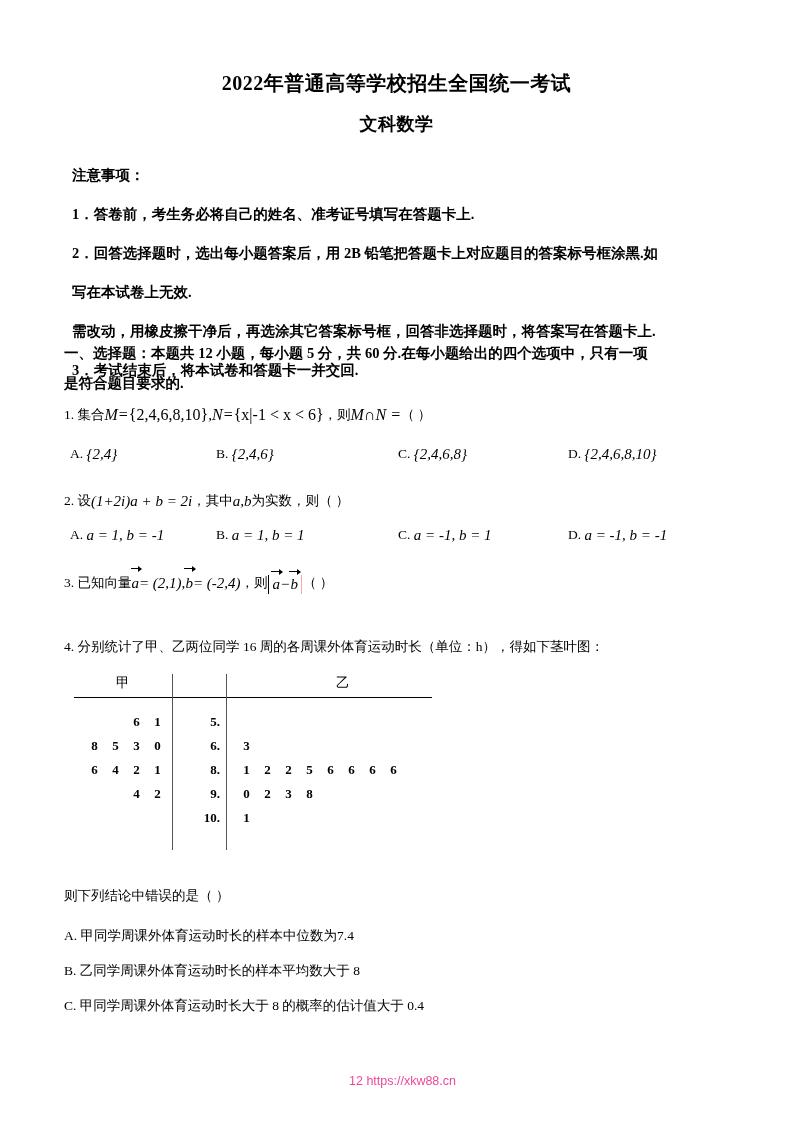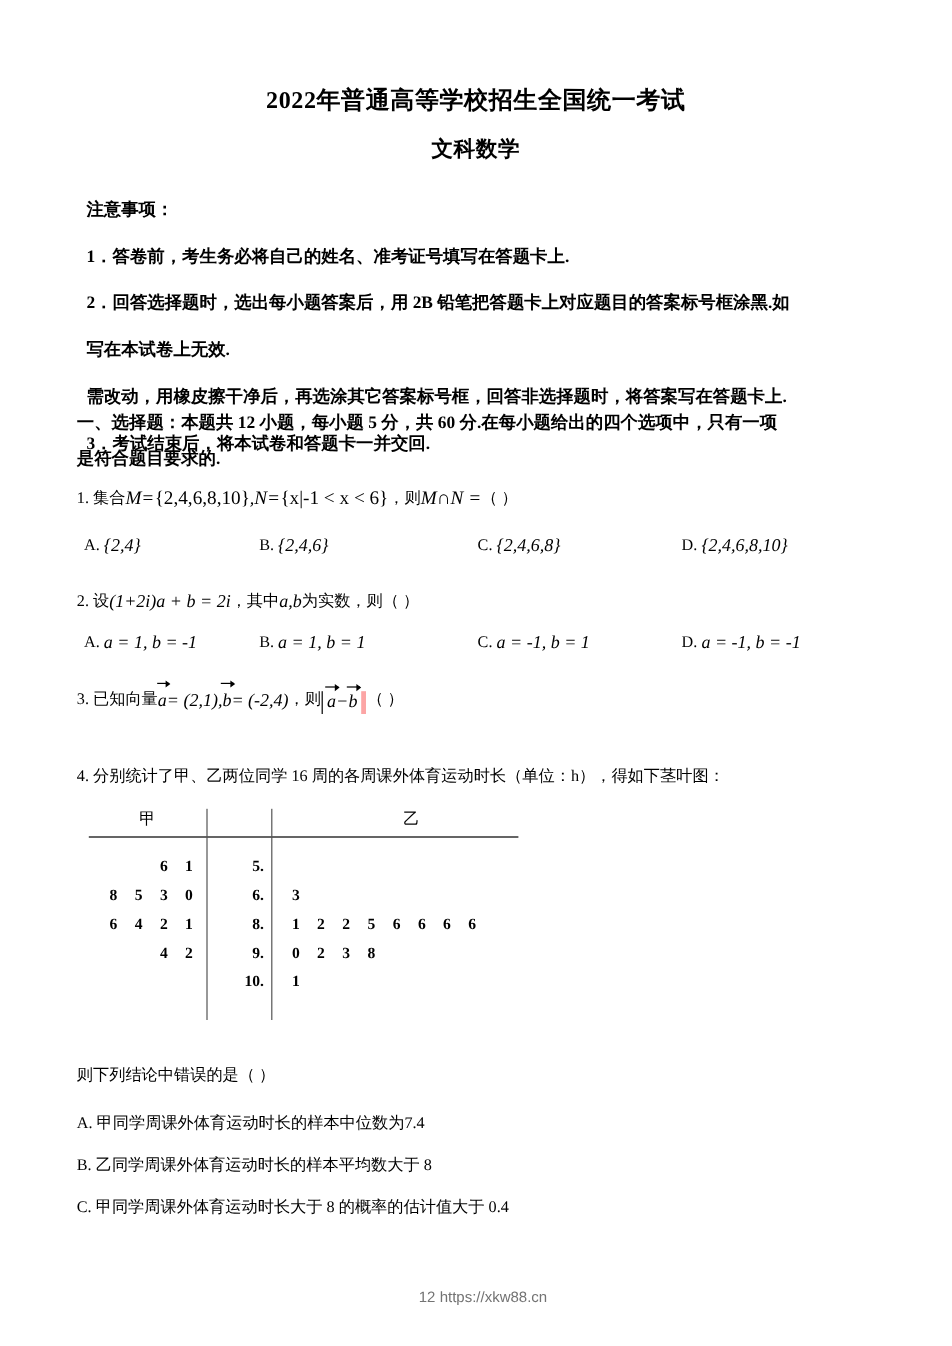--- a/index.html
+++ b/index.html
@@ -130,21 +130,21 @@
     position: absolute;
     right: -3px;
     top: -6px;
     border-top: 3px solid transparent;
     border-bottom: 3px solid transparent;
     border-left: 4px solid #000;
   }
   .absbar {
     display: inline-block;
     border-left: 1px solid #000;
-    border-right: 4px solid #fca5a5;
+    border-right: 1px solid #fca5a5;
     padding: 0 3px;
     margin: 0 1px;
     line-height: 19px;
     vertical-align: -2px;
   }
 
   
   .brace { font-style: normal; }
 
   
@@ -237,21 +237,21 @@
     line-height: 22px;
   }
 
   
   .footer {
     position: absolute;
     left: 0; right: 0;
     top: 1074px;
     text-align: center;
     font-size: 12.5px;
-    color: #737373;
+    color: #ec4899;
     font-family: "Liberation Sans", sans-serif;
     margin-left: 12px;
   }
 </style>
 </head>
 <body>
 
 <div class="page">
 
   <div class="title-main">2022年普通高等学校招生全国统一考试</div>

